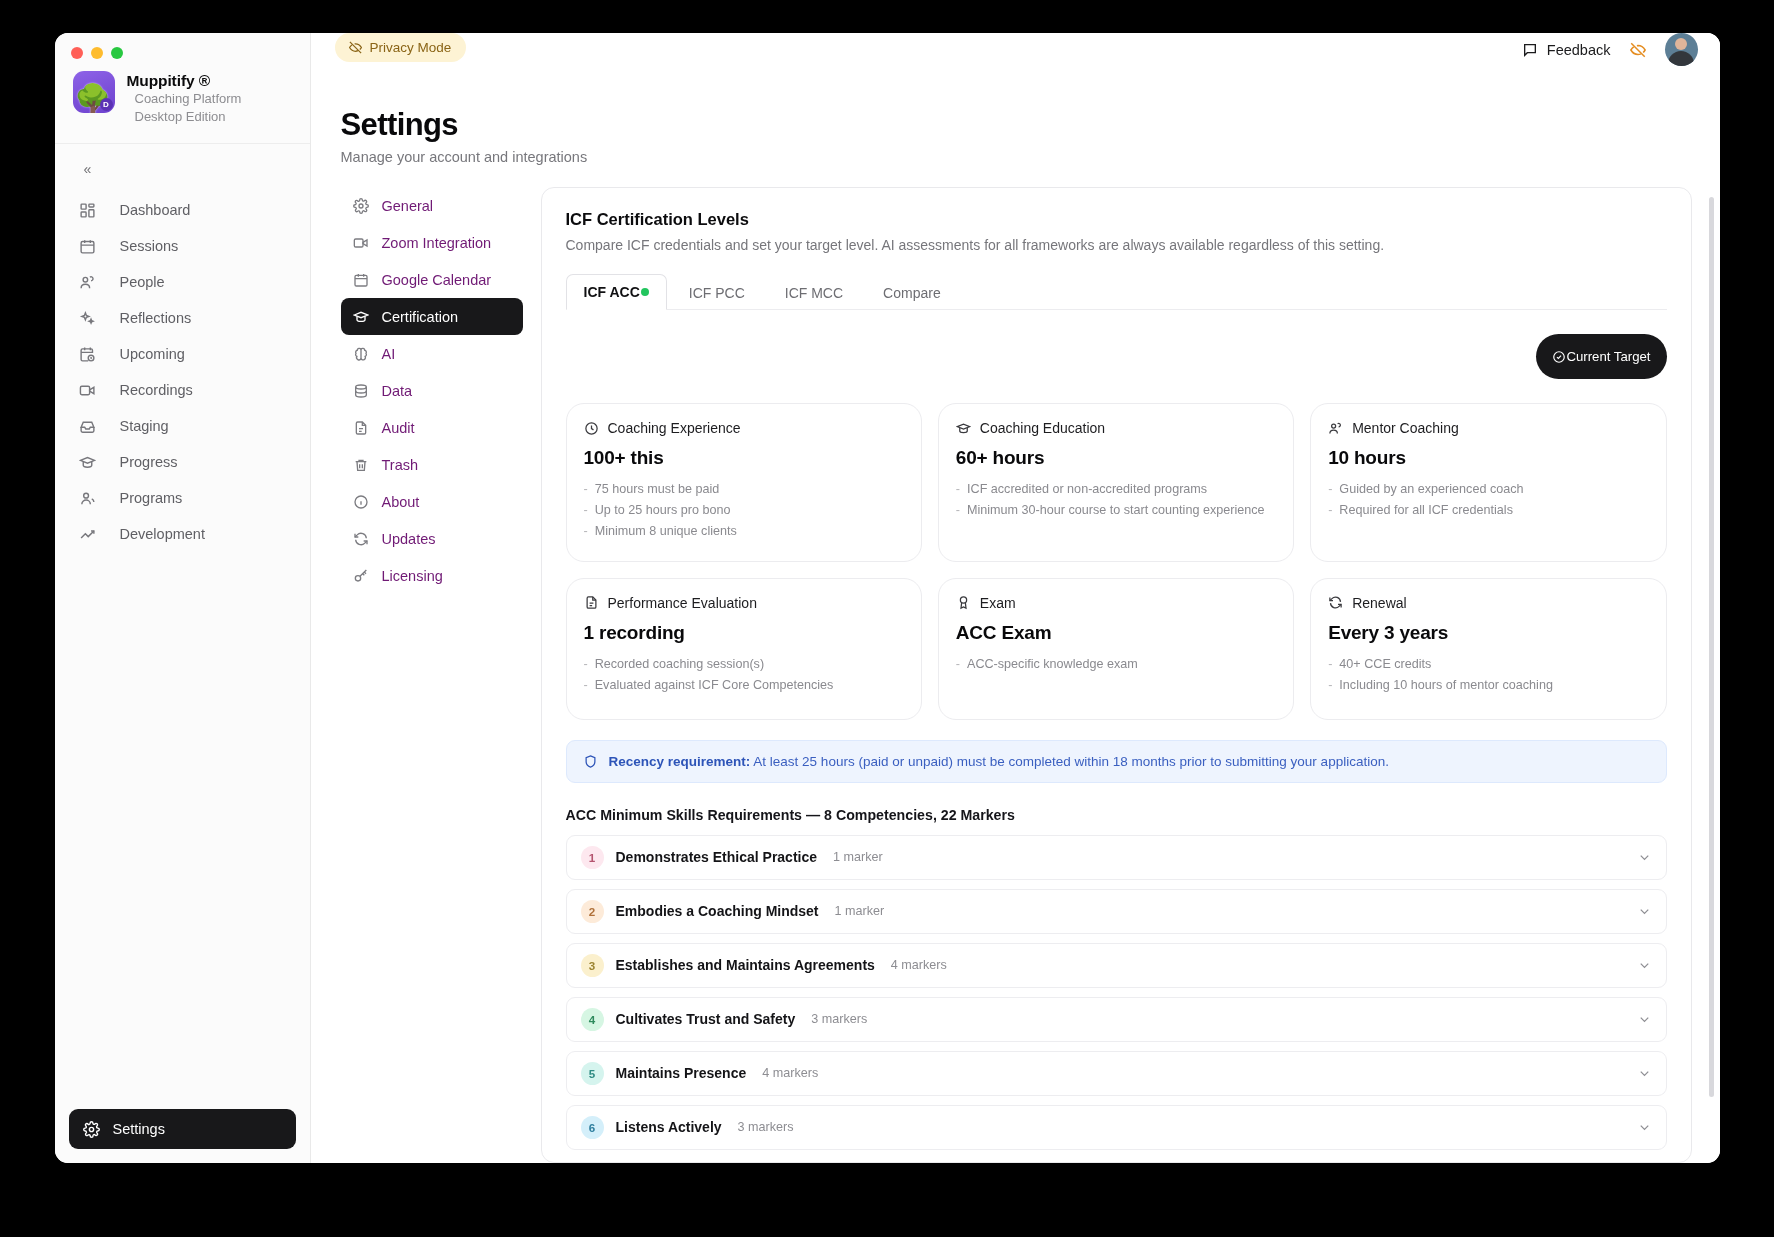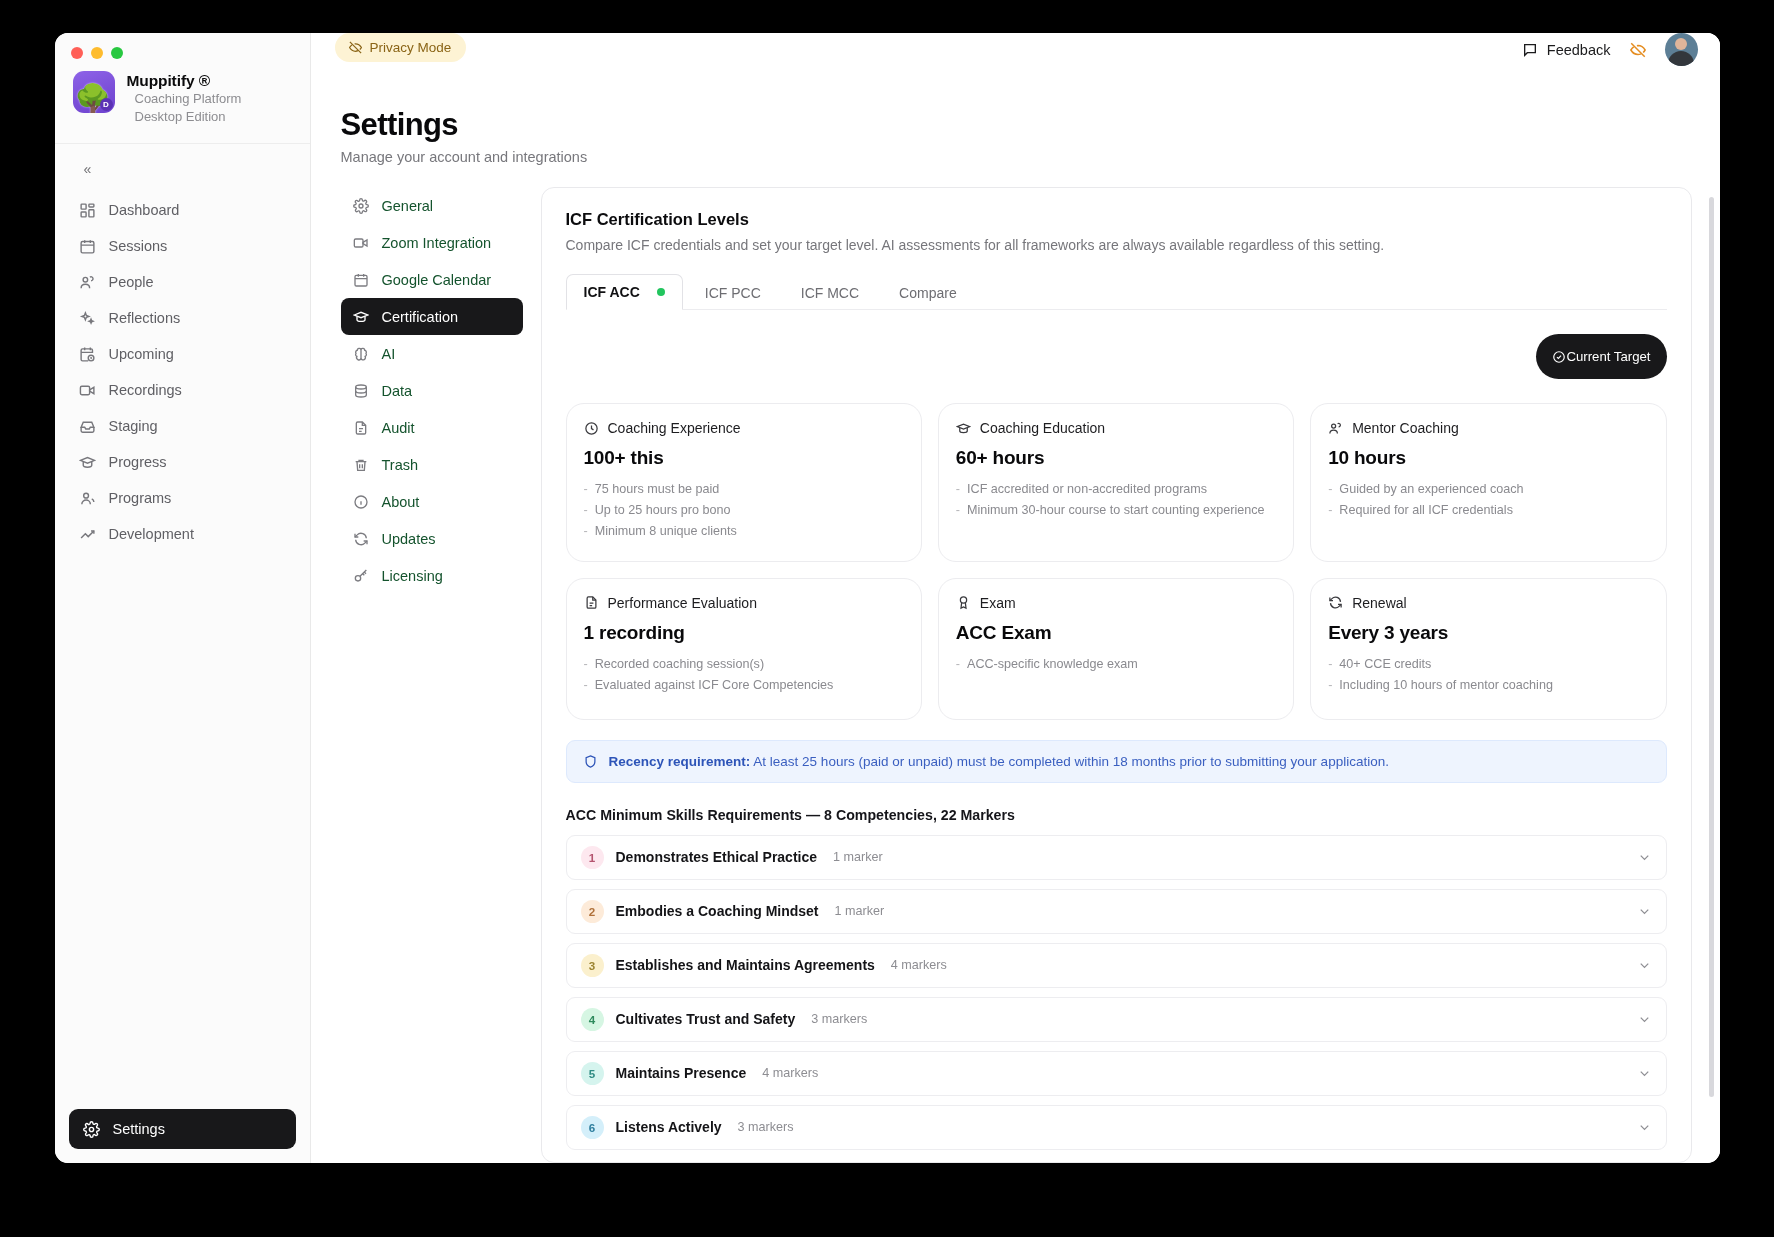--- a/index.html
+++ b/index.html
@@ -73,21 +73,21 @@
   .collapse-row { padding: 14px 0 6px 22px; }
   .collapse-btn {
     width: 22px; height: 22px;
     display: flex; align-items: center; justify-content: center;
     color: #6f6f73; font-size: 14px;
     background: none; border: none; cursor: pointer;
   }
 
   .nav { padding: 6px 14px 0 14px; flex: 1; }
   .nav-item {
-    display: flex; align-items: center; gap: 13px;
+    display: flex; align-items: center; gap: 24px;
     height: 36px; padding: 0 10px;
     border-radius: 8px; cursor: pointer;
     color: #5f5f64; font-size: 14.5px;
     margin-bottom: 0px;
   }
   .nav-item .ico { width: 17px; height: 17px; flex: 0 0 17px; display:flex; align-items:center; justify-content:center; color:#77777c; }
   .nav-item .ico svg { width: 17px; height: 17px; display:block; }
 
   .sidebar-footer { padding: 0 14px 14px 14px; }
   .settings-btn {
@@ -139,21 +139,21 @@
   .page-sub { font-size: 14.5px; color: #77777c; margin-top: 6px; }
 
   .body-split { display: flex; flex: 1; min-height: 0; padding-top: 22px; }
 
   
   .subnav { width: 230px; flex: 0 0 230px; padding: 0 18px 0 30px; }
   .subnav-item {
     display: flex; align-items: center; gap: 13px;
     height: 37px; padding: 0 12px;
     border-radius: 8px; cursor: pointer;
-    color: #14532d; font-size: 14.5px;
+    color: #701a75; font-size: 14.5px;
   }
   .subnav-item .ico { width:16px;height:16px;flex:0 0 16px;display:flex;align-items:center;justify-content:center;color:#7c7c81; }
   .subnav-item .ico svg { width: 16px; height: 16px; display:block; }
   .subnav-item.active { background: #18181a; color: #fff; }
   .subnav-item.active .ico { color: #fff; }
 
   
   .content-wrap { flex: 1; min-width: 0; padding-right: 28px; position: relative; overflow: hidden; }
   .panel {
     border: 1px solid #e9e9ec;
@@ -163,21 +163,21 @@
     height: 100%;
     overflow: hidden;
   }
   .panel-title { font-size: 16.5px; font-weight: 700; color: #0c0c0e; }
   .panel-sub { font-size: 14px; color: #76767b; margin-top: 8px; }
 
   .tabs { display: flex; align-items: flex-end; gap: 4px; margin-top: 20px; border-bottom: 1px solid #ececef; }
   .tab {
     padding: 9px 17px; font-size: 14px; color: #6d6d72;
     cursor: pointer; border-radius: 7px 7px 0 0;
-    display: flex; align-items: center; gap: 17px;
+    display: flex; align-items: center; gap: 1px;
     border: 1px solid transparent; border-bottom: none;
     position: relative; top: 1px;
   }
   .tab.active {
     background: #fff; color: #101012; font-weight: 600;
     border: 1px solid #e2e2e6; border-bottom: 1px solid #fff;
   }
   .tab .livedot { width: 8px; height: 8px; border-radius: 50%; background: #22c55e; }
 
   .level-head { display: flex; align-items: flex-start; margin-top: 24px; }

